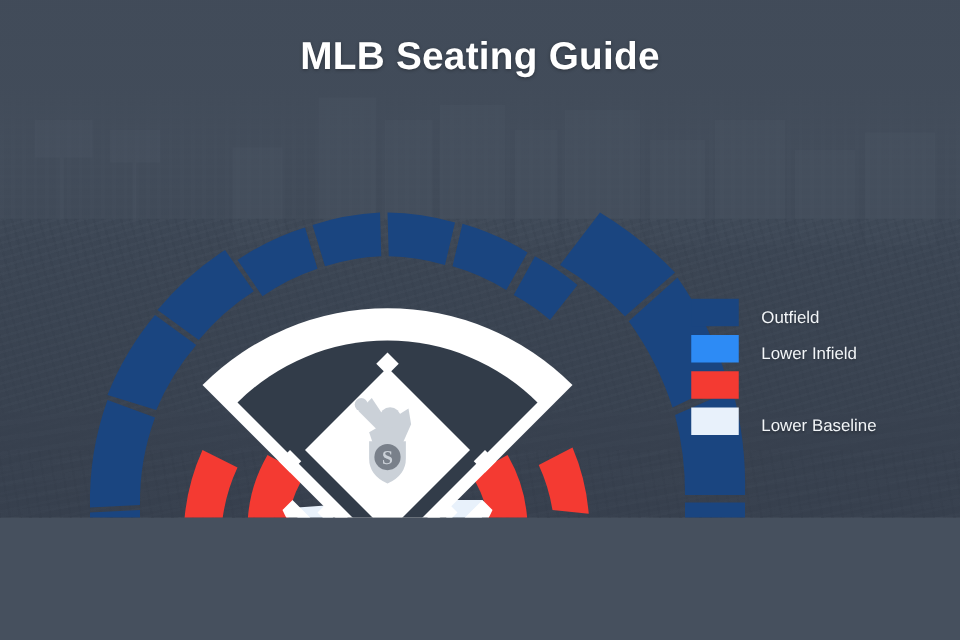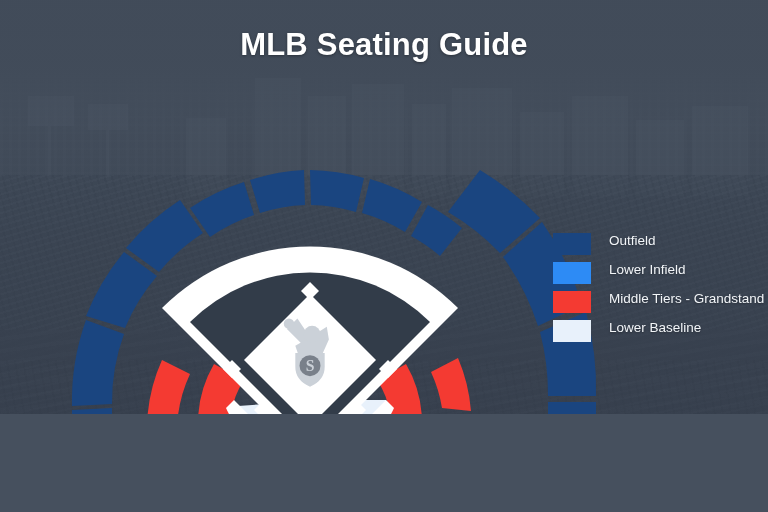--- a/index.html
+++ b/index.html
@@ -60,21 +60,21 @@
     font-size:31px;font-weight:700;color:#ffffff;letter-spacing:.2px;
     text-shadow:0 1px 3px rgba(0,0,0,.35);
   }
 
   
   .diagram{position:absolute;left:60px;top:150px;width:500px;height:360px;}
   .diagram svg{display:block;width:500px;height:360px;overflow:visible;}
 
   
   .legend{position:absolute;left:553px;top:233px;width:200px;}
-  .legend-row{display:flex;align-items:flex-start;height:28px;margin-bottom:1px;}
+  .legend-row{display:flex;align-items:flex-end;height:28px;margin-bottom:1px;}
   .swatch{width:38px;height:22px;flex:0 0 38px;}
   .legend-label{
     margin-left:18px;font-size:13.5px;color:#f2f5f8;white-space:nowrap;
     text-shadow:0 1px 2px rgba(0,0,0,.30);
   }
 </style>
 </head>
 <body>
 
 <div id="stage">
@@ -346,21 +346,20 @@
       <span class="legend-label">Outfield</span>
     </div>
 
     <div class="legend-row">
       <span class="swatch" style="background:#2d8bf5;"></span>
       <span class="legend-label">Lower Infield</span>
     </div>
 
     <div class="legend-row">
       <span class="swatch" style="background:#f43a32;"></span>
-      <span class="legend-label">Middle Tiers - Grandstand</span>
     </div>
 
     <div class="legend-row">
       <span class="swatch" style="background:#e8f1fb;"></span>
       <span class="legend-label">Lower Baseline</span>
     </div>
 
   </div>
 
 </div>

